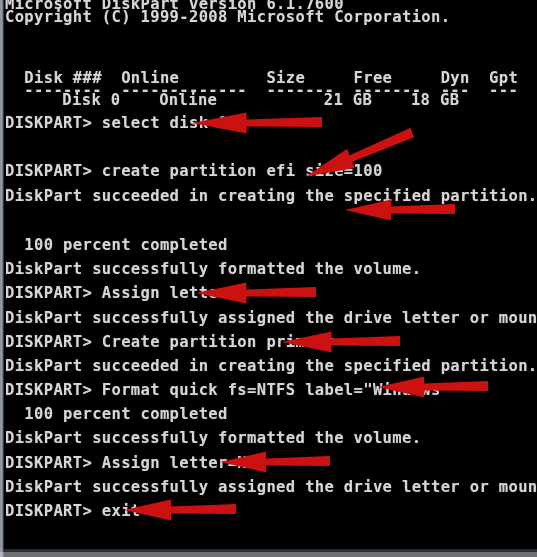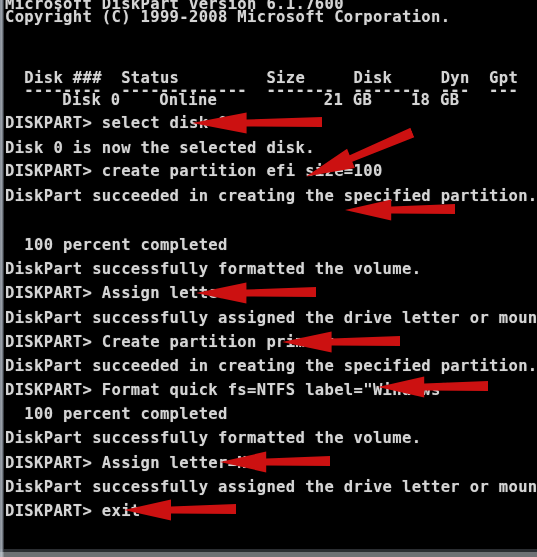--- a/index.html
+++ b/index.html
@@ -83,25 +83,24 @@
   .arrow svg { display: block; }
 </style>
 </head>
 <body>
 
 <div id="screen">
 
   <div id="console">
       <div class="line" style="left: 5px; top: -4px;">Microsoft DiskPart version 6.1.7600</div>
       <div class="line" style="left: 5px; top: 9px;">Copyright (C) 1999-2008 Microsoft Corporation.</div>
-      <div class="line" style="left: 5px; top: 70px;">  Disk ###  Status         Size     Disk     Dyn  Gpt</div>
+      <div class="line" style="left: 5px; top: 70px;">  Disk ###  Online         Size     Free     Dyn  Gpt</div>
       <div class="line" style="left: 5px; top: 82px;">  --------  -------------  -------  -------  ---  ---</div>
       <div class="line" style="left: 5px; top: 92px; padding-left: 38px;">  Disk 0    Online           21 GB    18 GB        *</div>
       <div class="line" style="left: 5px; top: 115px;">DISKPART&gt; select disk 0</div>
-      <div class="line" style="left: 5px; top: 140px;">Disk 0 is now the selected disk.</div>
       <div class="line" style="left: 5px; top: 163px;">DISKPART&gt; create partition efi size=100</div>
       <div class="line" style="left: 5px; top: 188px;">DiskPart succeeded in creating the specified partition.</div>
       <div class="line" style="left: 5px; top: 237px;">  100 percent completed</div>
       <div class="line" style="left: 5px; top: 261px;">DiskPart successfully formatted the volume.</div>
       <div class="line" style="left: 5px; top: 285px;">DISKPART&gt; Assign letter=M</div>
       <div class="line" style="left: 5px; top: 310px;">DiskPart successfully assigned the drive letter or mount point.</div>
       <div class="line" style="left: 5px; top: 334px;">DISKPART&gt; Create partition primary</div>
       <div class="line" style="left: 5px; top: 358px;">DiskPart succeeded in creating the specified partition.</div>
       <div class="line" style="left: 5px; top: 382px;">DISKPART&gt; Format quick fs=NTFS label="Windows"</div>
       <div class="line" style="left: 5px; top: 406px;">  100 percent completed</div>

